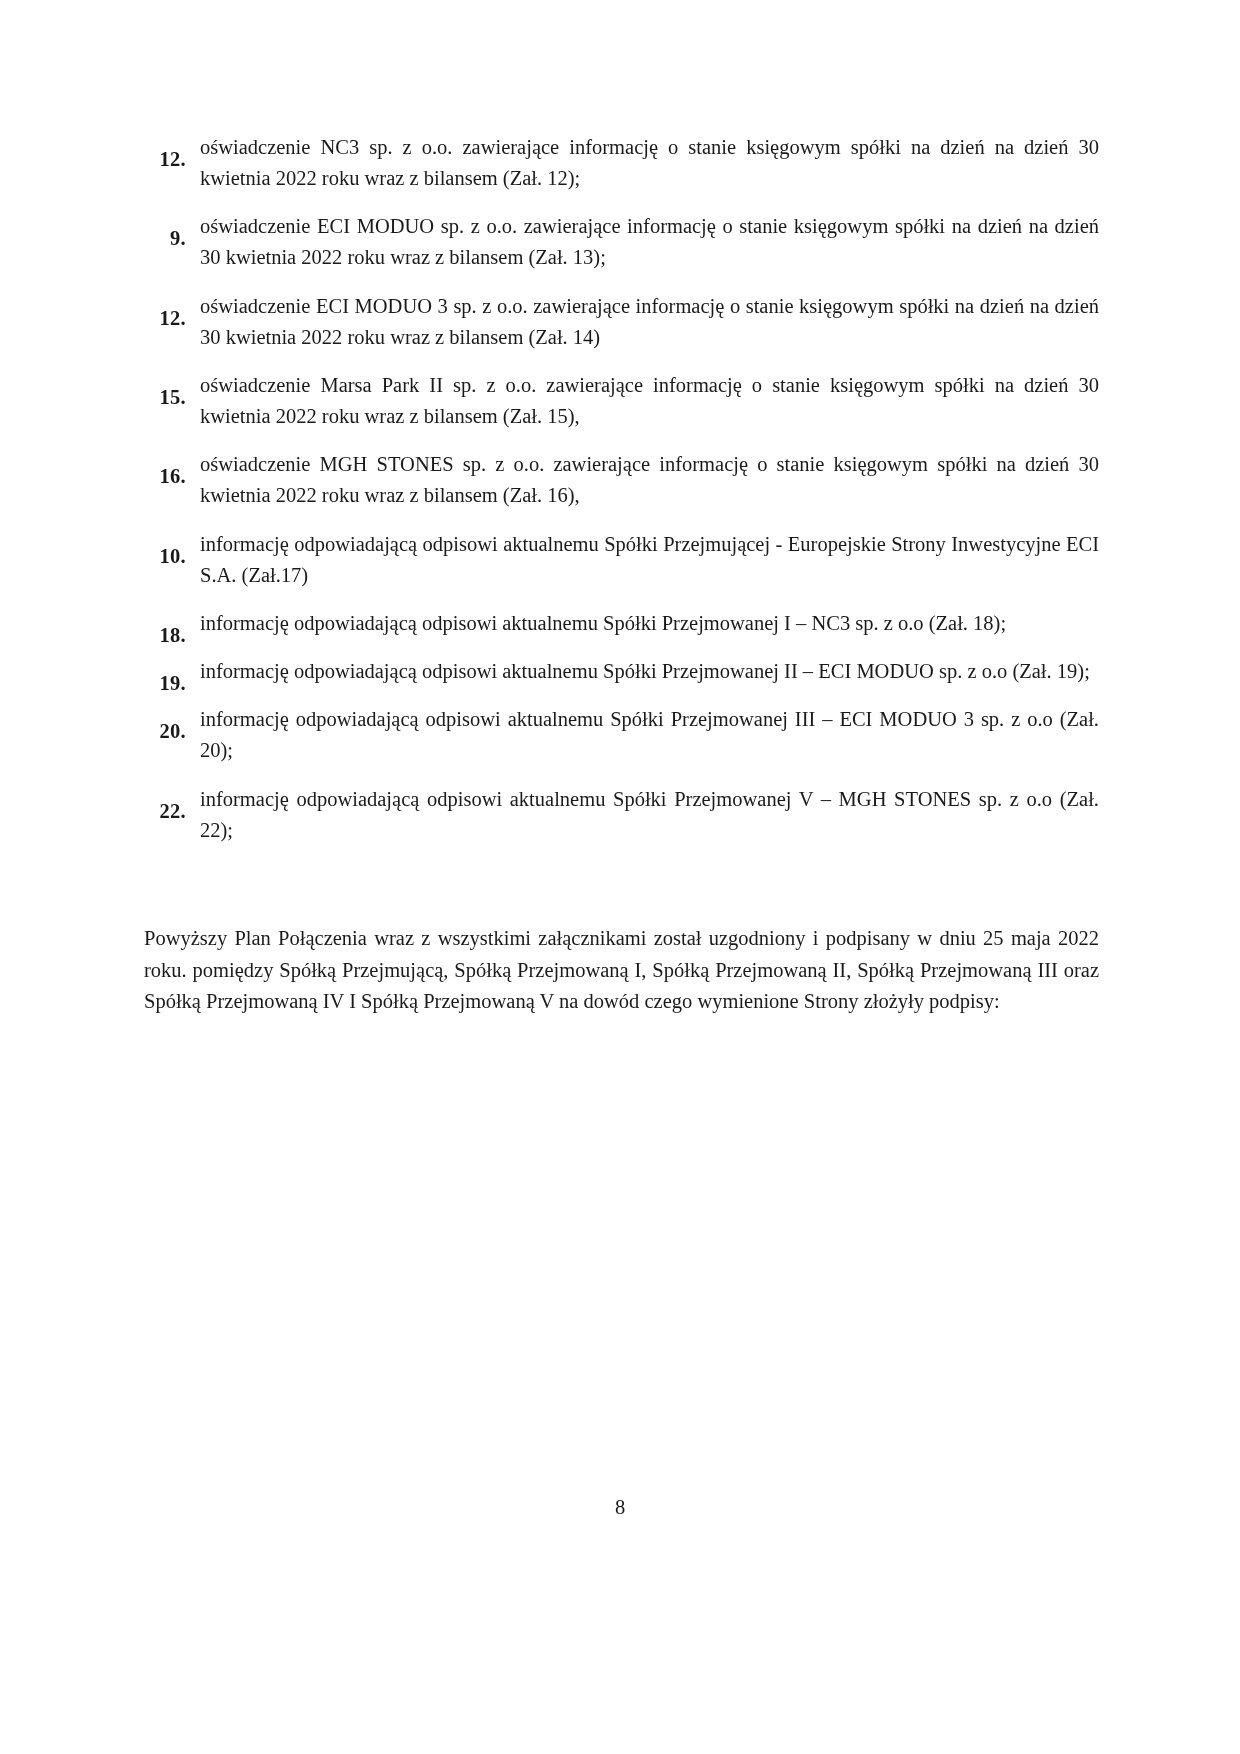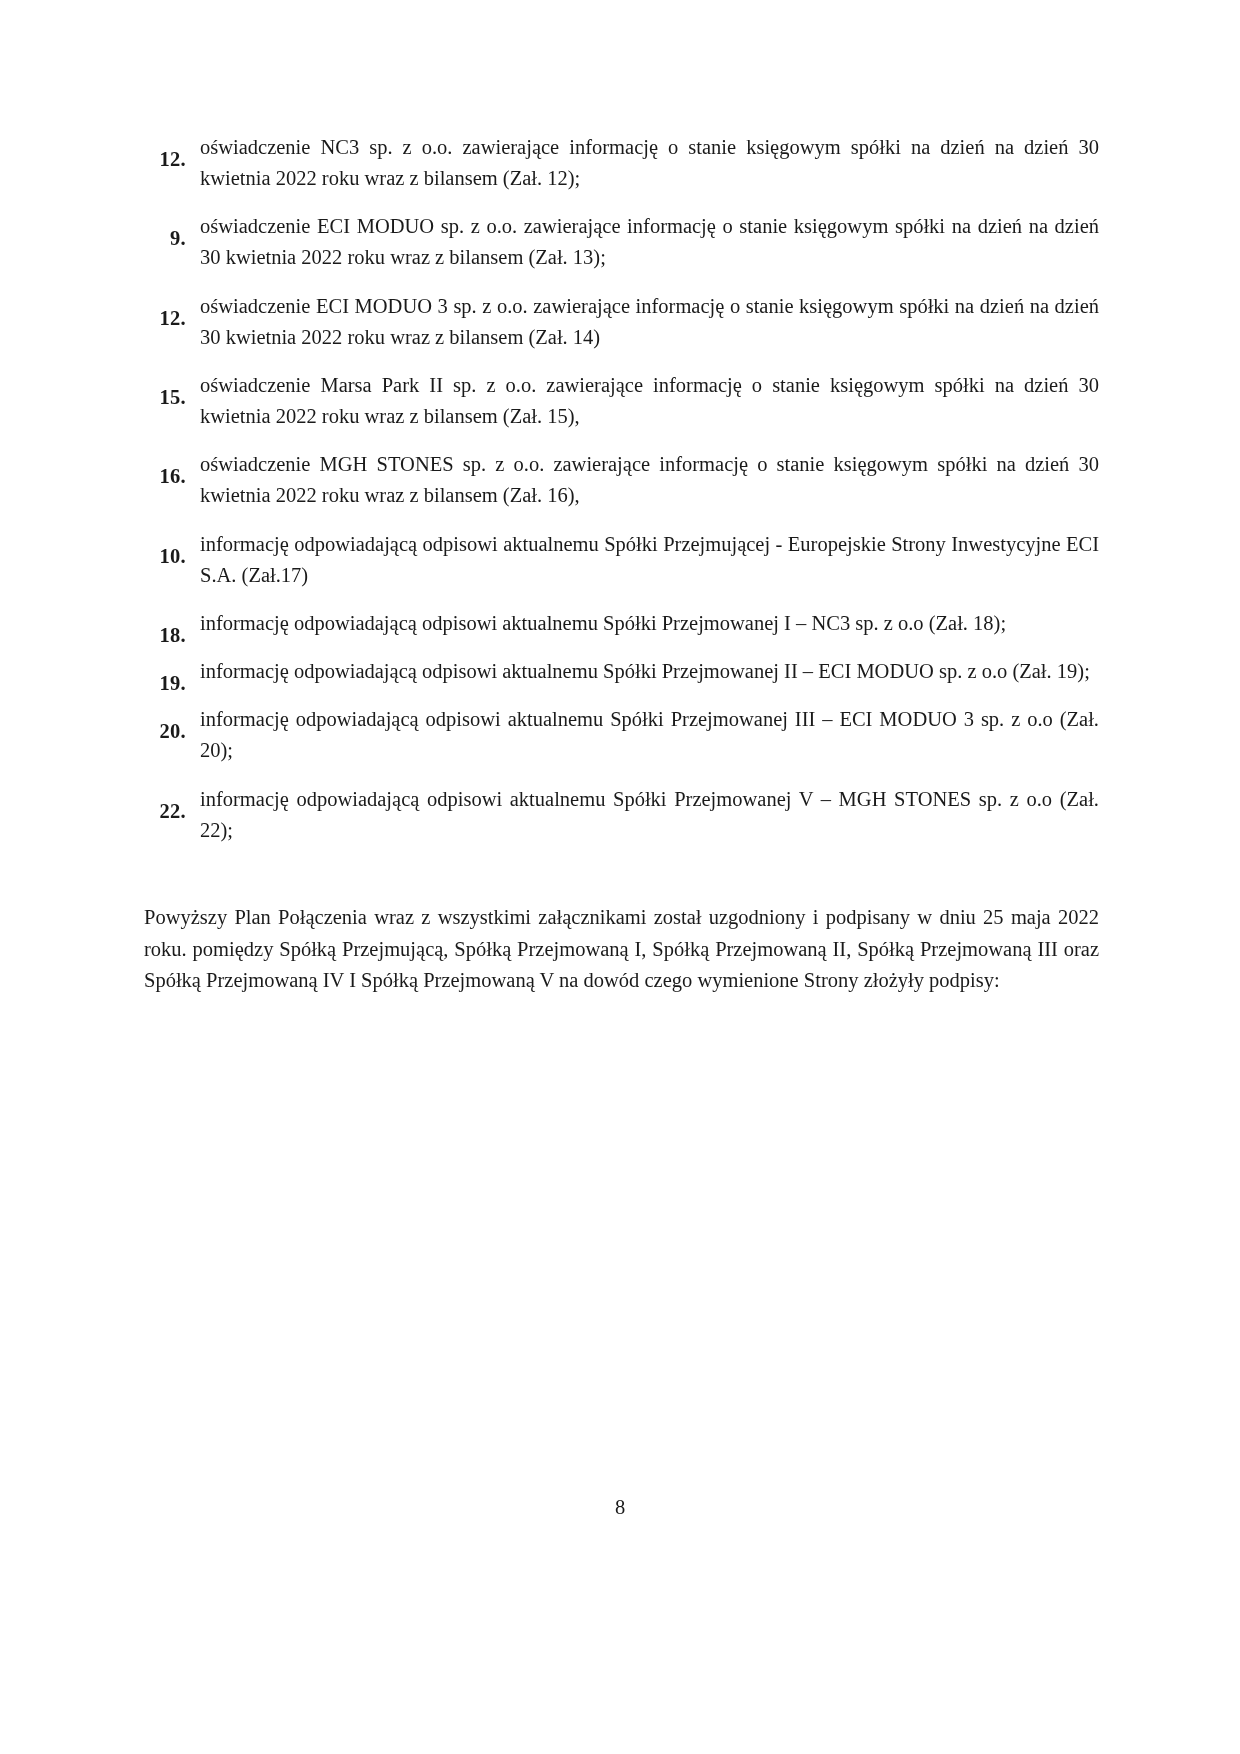--- a/index.html
+++ b/index.html
@@ -50,21 +50,21 @@
     width: 42px;
     font-weight: bold;
     font-size: 20.5px;
     text-align: right;
     letter-spacing: 0.3px;
   }
   ol.numbered-list li .txt {
     display: block;
   }
   .closing {
-    margin-top: 56px;
+    margin-top: 77px;
     font-size: 20.5px;
     line-height: 1.55;
     text-align: justify;
     text-justify: inter-word;
   }
   .page-number {
     position: absolute;
     left: 0;
     width: 1240px;
     top: 1496px;

